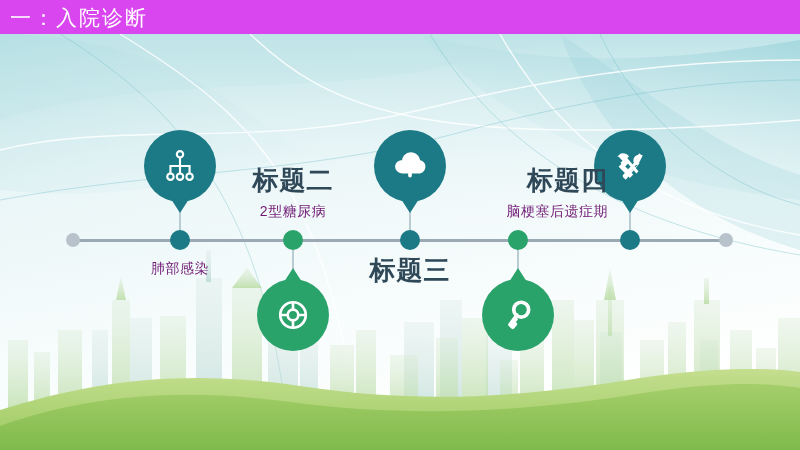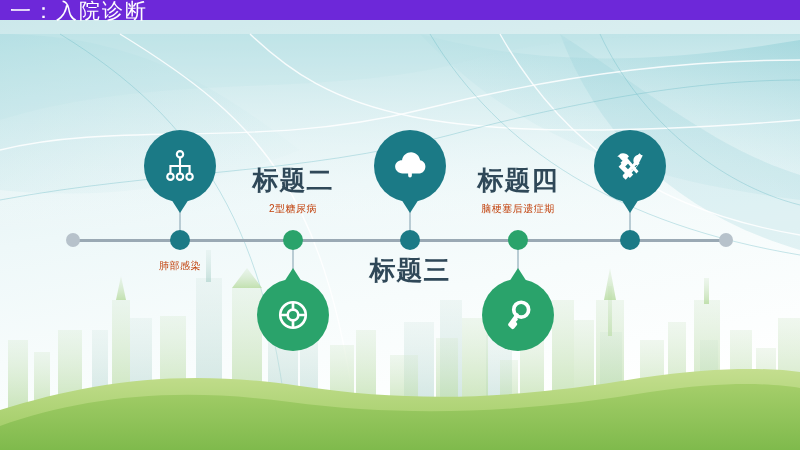--- a/index.html
+++ b/index.html
@@ -12,22 +12,22 @@
 
   
   .bg-layer{position:absolute;inset:0;}
   .bg-base{
     background:linear-gradient(170deg,#cfe9ec 0%,#dff0f2 18%,#eef8f9 42%,#f7fcfc 62%,#ffffff 85%);
   }
   .bg-svg{position:absolute;left:0;top:0;width:800px;height:450px;}
 
   
   .header{
-    position:absolute;left:0;top:0;width:800px;height:20px;
-    background:#6d28d9;
+    position:absolute;left:0;top:0;width:800px;height:34px;
+    background:#d946ef;
     display:flex;align-items:center;
     z-index:40;
   }
   .header-title{
     color:#ffffff;font-size:21px;letter-spacing:2px;
     padding-left:10px;line-height:1;font-weight:400;
     white-space:nowrap;
   }
 
   
@@ -68,21 +68,21 @@
   }
   .pin svg{width:34px;height:34px;fill:#ffffff;display:block;}
 
   
   .label{position:absolute;z-index:22;text-align:center;white-space:nowrap;}
   .label .title{
     font-size:26px;font-weight:bold;color:#2f4858;line-height:1.25;
     letter-spacing:1px;
   }
   .label .sub{
-    font-size:10px;color:#c2410c;line-height:1.35;margin-top:5px;
+    font-size:14px;color:#701a75;line-height:1.35;margin-top:5px;
     letter-spacing:0.5px;
   }
   .label .sub div{line-height:1.35;}
 </style>
 </head>
 <body>
 
 <div id="slide">
 
   <div class="bg-layer bg-base"></div>
@@ -256,21 +256,21 @@
   </div>
 
   <div class="pin down" style="left:482px;top:279px;background:#2aa36b;color:#2aa36b;">
     <span>
       <svg viewBox="0 0 64 64">
         <circle cx="38" cy="22" r="14" fill="none" stroke="#fff" stroke-width="7"></circle>
         <path d="M30,32 L17,50 L22,55 L27,49 L23,45 L28,40" stroke="#fff" stroke-width="7" fill="none" stroke-linecap="round" stroke-linejoin="round"></path>
       </svg>
     </span>
   </div>
-  <div class="label" style="left:428px;top:164px;width:180px;">
+  <div class="label" style="left:428px;top:164px;width:180px;text-align:right;">
     <div class="title">标题四</div>
     <div class="sub">
       <div>脑梗塞后遗症期</div>
     </div>
   </div>
 
   <div class="pin up" style="left:594px;top:130px;background:#1b7a86;color:#1b7a86;">
     <span>
       <svg viewBox="0 0 64 64">
         <path d="M8,14 C14,8 22,9 26,14 L22,18 L30,26 L22,34 L14,26 L18,22 C13,18 12,14 8,14 Z" fill="#fff"></path>

